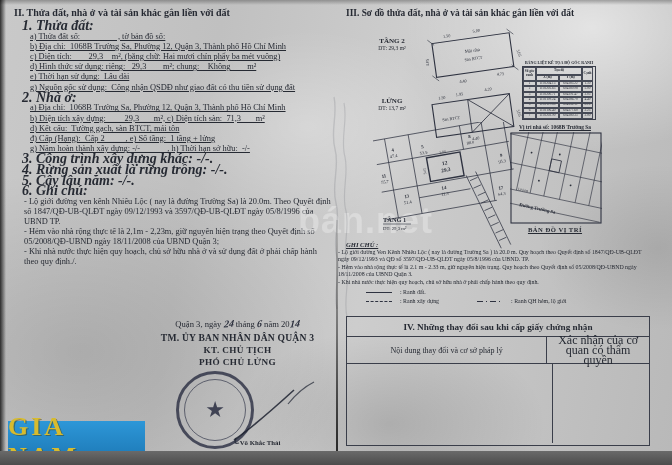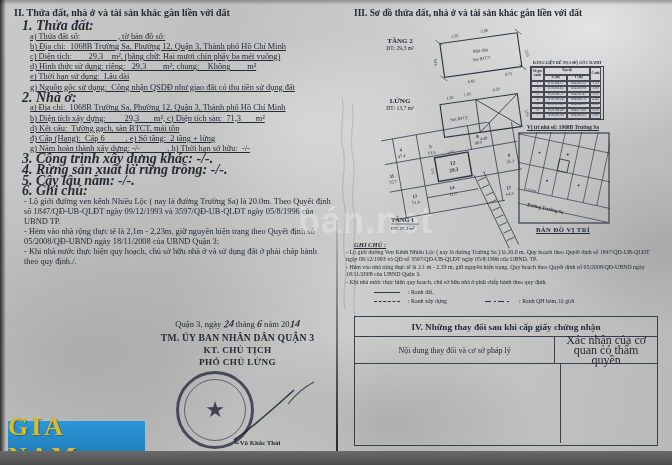--- a/index.html
+++ b/index.html
@@ -43,21 +43,21 @@
   .sig-svg{position:absolute;left:228px;top:376px;}
   
   .brandbox{position:absolute;left:8px;top:421px;width:137px;height:41px;
             background:linear-gradient(180deg,#2d97d8,#1c77b4);
             display:flex;align-items:center;justify-content:center;}
   .brandtext{font-family:"Liberation Serif",serif;font-weight:bold;font-size:26px;
              letter-spacing:3px;color:#d7bb2e;text-shadow:1.2px 1.2px 0 rgba(70,58,0,.45);}
   .watermark{position:absolute;left:298px;top:200px;font-family:"Liberation Sans",sans-serif;
              font-weight:bold;font-size:36px;color:rgba(250,250,250,.33);letter-spacing:1px;}
   
-  .rightcol{position:absolute;left:336px;top:0;width:332px;height:465px;}
+  .rightcol{position:absolute;left:328px;top:0;width:332px;height:465px;}
   .sec3-title{position:absolute;left:18px;top:8px;font-size:9.4px;font-weight:bold;}
   .floor-label{position:absolute;text-align:center;line-height:7px;}
   .floor-name{font-weight:bold;font-size:7px;}
   .floor-area{font-size:5.6px;}
   svg text{fill:#2b2f3a;font-family:"Liberation Serif",serif;}
   .t5{font-size:4.6px;}
   .t4{font-size:4.2px;}
   .t35{font-size:3.6px;}
   .plabel{font-size:4.8px;font-weight:bold;}
   .parea{font-size:4.4px;}
@@ -111,21 +111,21 @@
     <div class="item pre">a) Thửa đất số:                  , tờ bản đồ số:</div>
     <div class="item pre">b) Địa chỉ:  1068B Trường Sa, Phường 12, Quận 3, Thành phố Hồ Chí Minh</div>
     <div class="item pre">c) Diện tích:        29,3    m², (bằng chữ: Hai mươi chín phẩy ba mét vuông)</div>
     <div class="item pre">d) Hình thức sử dụng: riêng:   29,3        m²; chung:    Không        m²</div>
     <div class="item pre">e) Thời hạn sử dụng:  Lâu dài</div>
     <div class="item pre">g) Nguồn gốc sử dụng:  Công nhận QSDĐ như giao đất có thu tiền sử dụng đất</div>
     <div class="sub-head">2. Nhà ở:</div>
     <div class="item pre">a) Địa chỉ:  1068B Trường Sa, Phường 12, Quận 3, Thành phố Hồ Chí Minh</div>
     <div class="item pre">b) Diện tích xây dựng:         29,3       m², c) Diện tích sàn:  71,3       m²</div>
     <div class="item pre">d) Kết cấu:  Tường gạch, sàn BTCT, mái tôn</div>
-    <div class="item pre">đ) Cấp (Hạng):  Cấp 6          , e) Số tầng:  2 tầng + lửng</div>
+    <div class="item pre">đ) Cấp (Hạng):  Cấp 2          , e) Số tầng:  1 tầng + lửng</div>
     <div class="item pre">g) Năm hoàn thành xây dựng: -/-             , h) Thời hạn sở hữu:  -/-</div>
     <div class="sub-head">3. Công trình xây dựng khác: -/-.</div>
     <div class="sub-head">4. Rừng sản xuất là rừng trồng: -/-.</div>
     <div class="sub-head">5. Cây lâu năm: -/-.</div>
     <div class="sub-head">6. Ghi chú:</div>
     <div class="note pre">- Lộ giới đường ven kênh Nhiêu Lộc ( nay là đường Trường Sa) là 20.0m. Theo Quyết định số 1847/QĐ-UB-QLĐT ngày 09/12/1993 và 3597/QĐ-UB-QLĐT ngày 05/8/1996 của UBND TP.</div>
     <div class="note pre">- Hẻm vào nhà rộng thực tế là 2,1m - 2,23m, giữ nguyên hiện trạng theo Quyết định số 05/2008/QĐ-UBND ngày 18/11/2008 của UBND Quận 3;</div>
     <div class="note pre">- Khi nhà nước thực hiện quy hoạch, chủ sở hữu nhà ở và sử dụng đất ở phải chấp hành theo quy định./.</div>
   </div>
 

